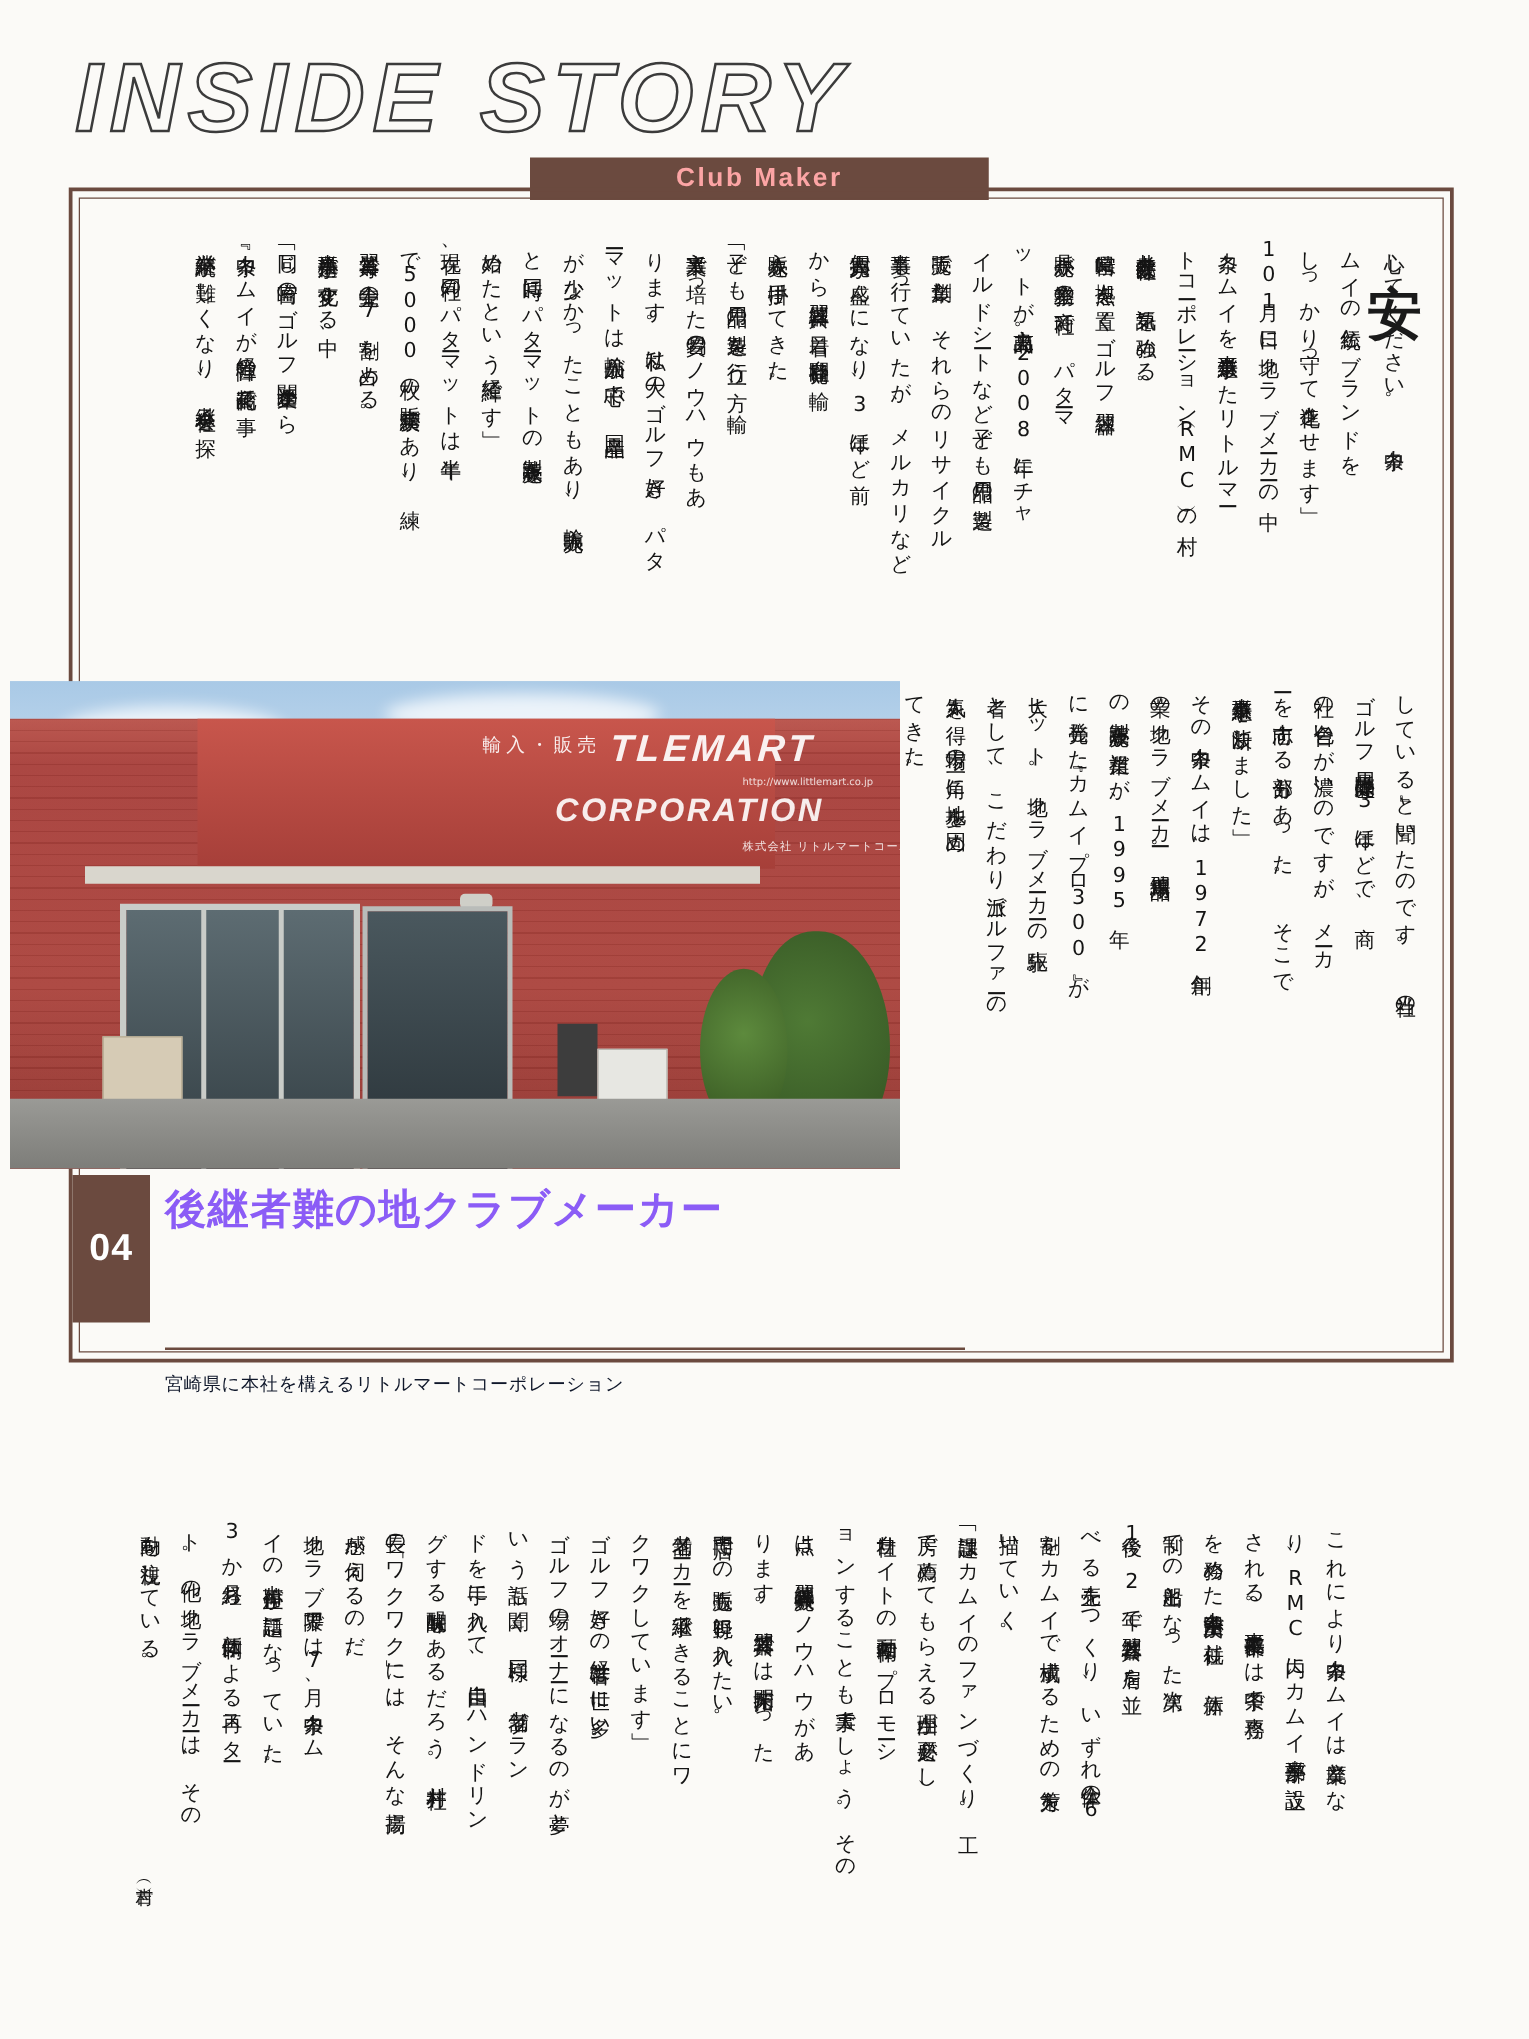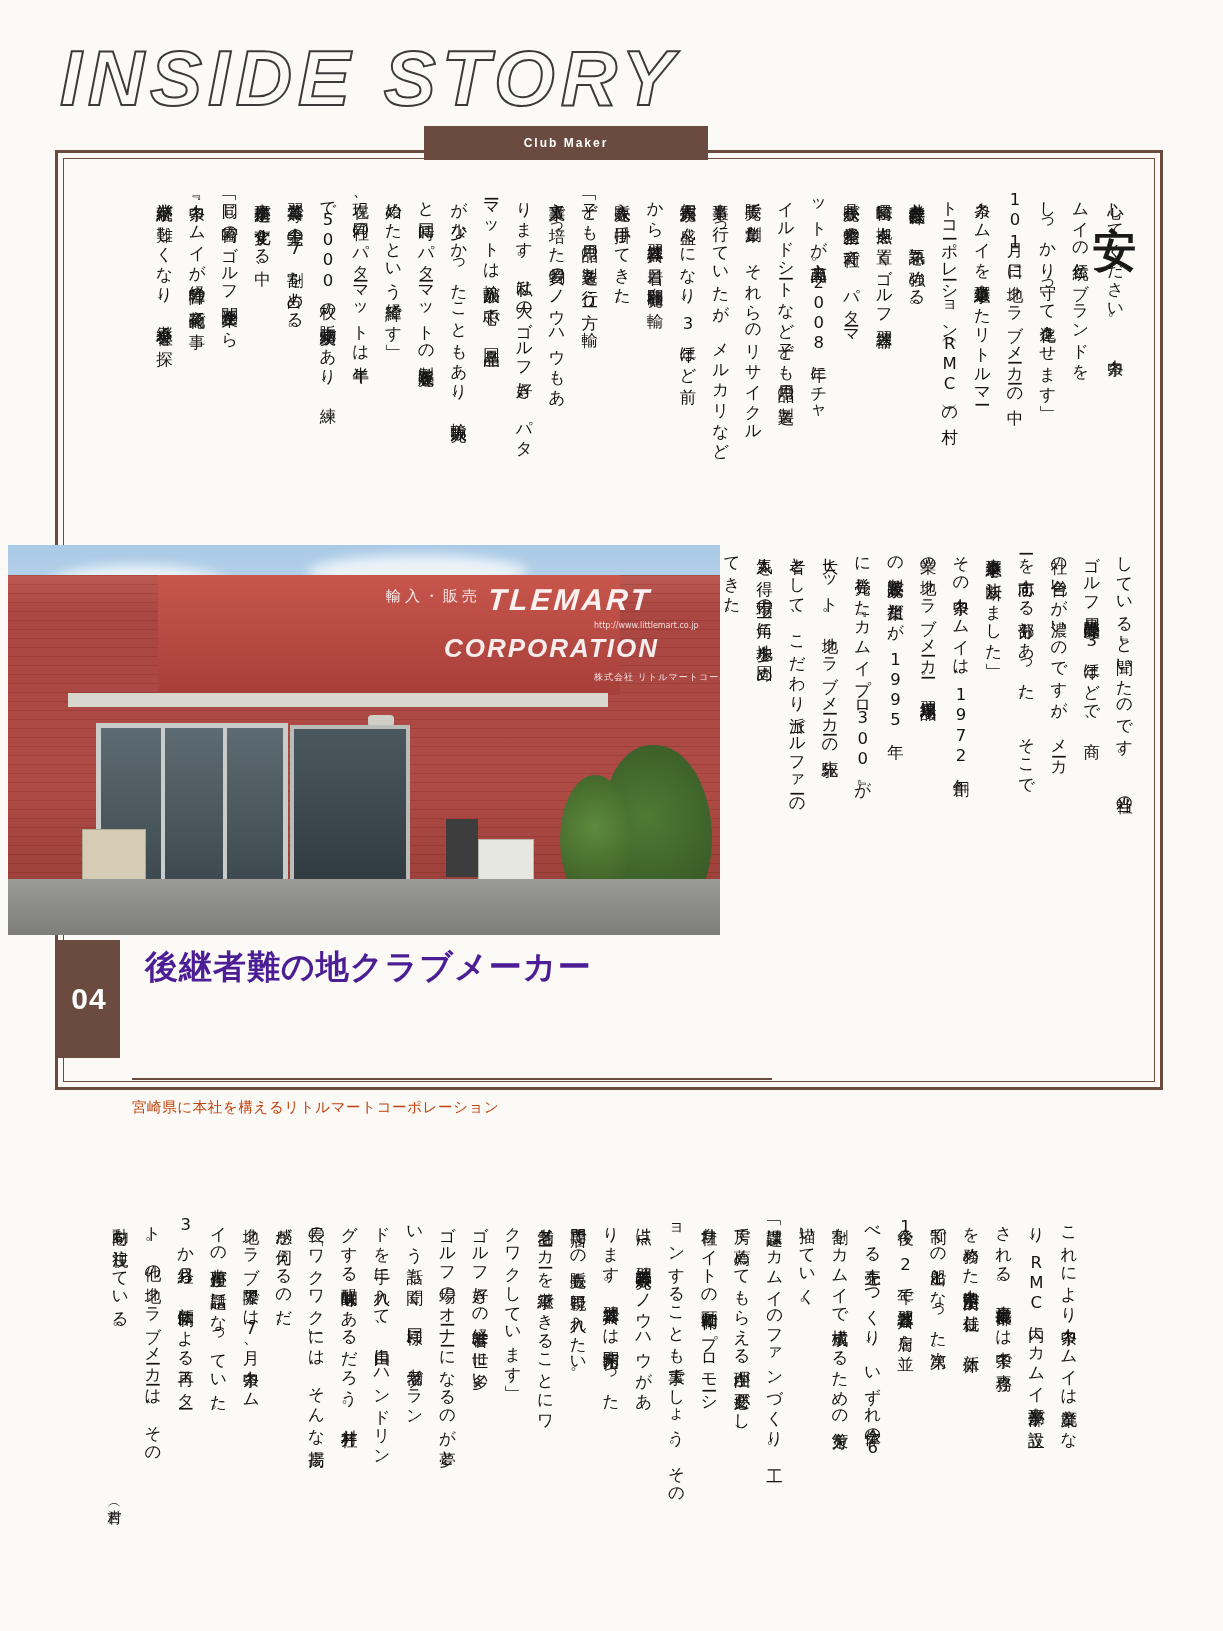--- a/index.html
+++ b/index.html
@@ -37,26 +37,26 @@
     -webkit-text-stroke: 2px #3b3b3b;
     text-stroke: 2px #3b3b3b;
     white-space: nowrap;
     line-height: 92px;
   }
 
   .section-tag {
     position: absolute;
     left: 424px;
     top: 126px;
-    width: 284px;
+    width: 367px;
     height: 34px;
     background: #6b4a3f;
-    color: #ffffff;
+    color: #fca5a5;
     font-family: "Liberation Sans", sans-serif;
-    font-size: 12px;
+    font-size: 21px;
     font-weight: bold;
     letter-spacing: 2px;
     display: flex;
     align-items: center;
     justify-content: center;
   }
 
   
   .frame {
     position: absolute;
@@ -310,38 +310,37 @@
   .headline {
     position: absolute;
     left: 132px;
     top: 944px;
     width: 620px;
     font-family: "DejaVu Sans", sans-serif;
     font-weight: bold;
     font-size: 33px;
     line-height: 1.42;
     letter-spacing: 1px;
-    color: #4c1d95;
-    margin-left: 13px;
+    color: #8b5cf6;
   }
   .hl-rule {
     position: absolute;
     left: 132px;
     top: 1078px;
     width: 640px;
     height: 2px;
     background: #6b4a3f;
   }
   .caption {
     position: absolute;
     left: 132px;
     top: 1098px;
     font-size: 14.5px;
     letter-spacing: 0.6px;
-    color: #c2410c;
+    color: #0f172a;
   }
 
   .byline {
     position: absolute;
     left: 106px;
     top: 1498px;
     font-size: 14px;
     writing-mode: vertical-rl;
     text-orientation: upright;
     letter-spacing: 1px;

